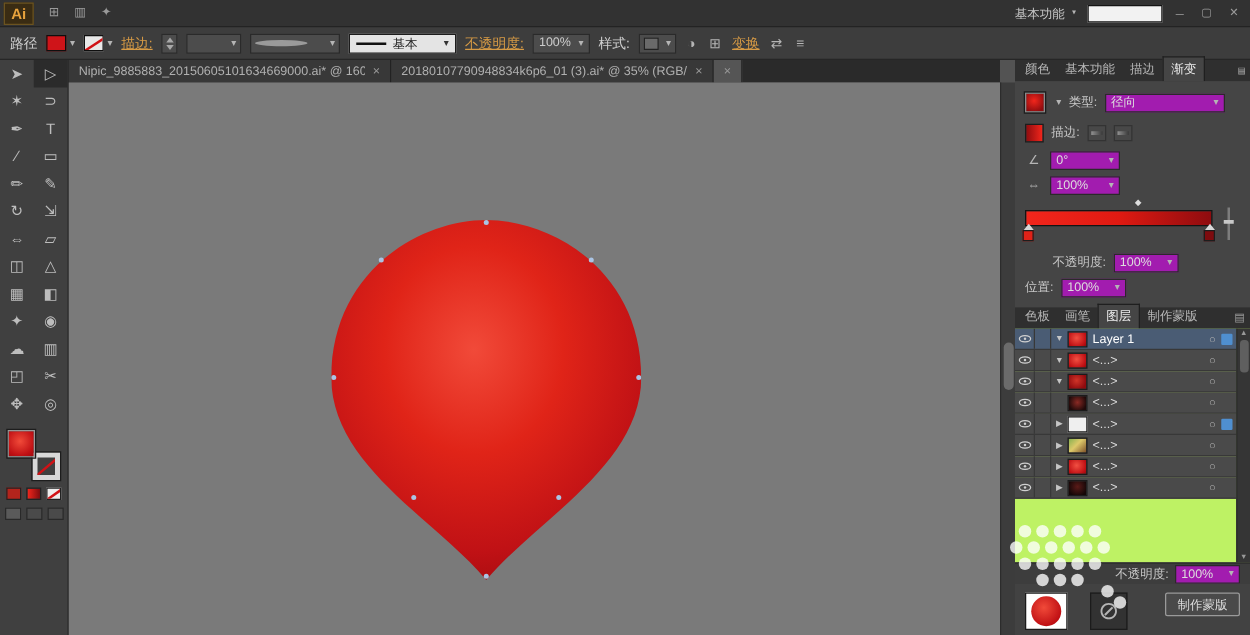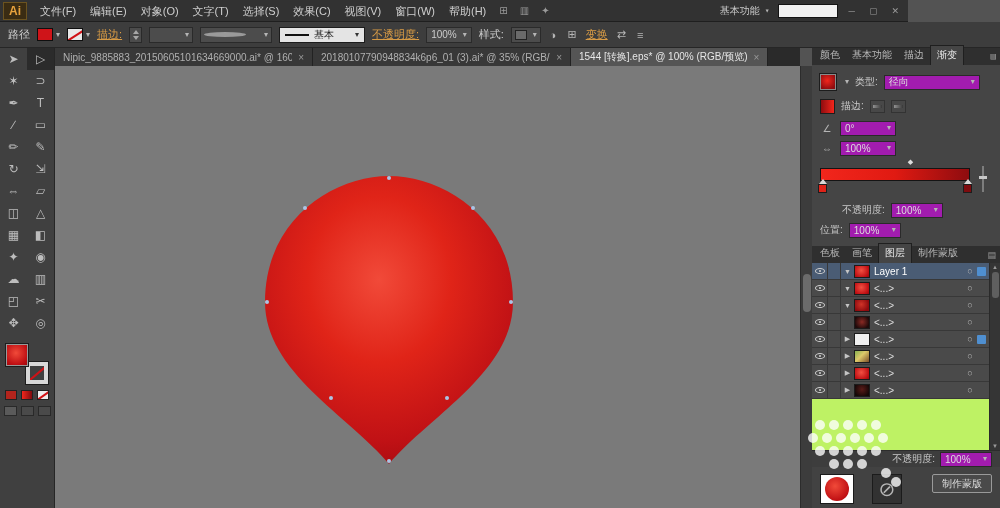--- a/index.html
+++ b/index.html
@@ -5,21 +5,21 @@
   * { margin:0; padding:0; box-sizing:border-box; }
   html,body { width:1000px; height:508px; overflow:hidden; }
   body {
     position:relative; background:#535353; color:#cccccc;
     font-family:"Liberation Sans","DejaVu Sans",sans-serif; font-size:11px;
     -webkit-font-smoothing:antialiased;
   }
   .caret { font-size:8px; color:#b5b5b5; margin-left:3px; line-height:1; }
 
   
-  #menubar { position:absolute; left:0; top:0; width:908px; height:22px;
+  #menubar { position:absolute; left:0; top:0; width:1000px; height:22px;
     background:#323232; border-bottom:1px solid #1f1f1f; display:flex; align-items:center; }
   .ai-logo { width:24px; height:18px; margin:0 6px 0 3px; background:#3a2c13; color:#e8a33d;
     font-weight:bold; font-size:12px; display:flex; align-items:center; justify-content:center;
     border:1px solid #6b5320; }
   .menu-items { display:flex; align-items:center; height:100%; }
   .menu-item { padding:0 7px; color:#cfcfcf; line-height:22px; cursor:default; }
   .mb-icon { color:#9a9a9a; padding:0 6px; font-size:10px; }
   .mb-right { margin-left:auto; display:flex; align-items:center; gap:8px; padding-right:6px; }
   .workspace { display:flex; align-items:center; color:#c8c8c8; font-size:10px; gap:2px;font-family:Liberation Mono, monospace; }
   .search-input { width:60px; height:14px; background:#f2f2f2; border:1px solid #141414;
@@ -198,32 +198,20 @@
       -7px 13px 0 #fff, 7px 13px 0 #fff, 21px 13px 0 #fff, 35px 13px 0 #fff, 49px 13px 0 #fff, 63px 13px 0 #fff,
       0 26px 0 #fff, 14px 26px 0 #fff, 28px 26px 0 #fff, 42px 26px 0 #fff, 56px 26px 0 #fff,
       14px 39px 0 #fff, 28px 39px 0 #fff, 42px 39px 0 #fff,
       66px 48px 0 #fff, 76px 57px 0 #fff; }
 </style>
 </head>
 <body>
 
 <header id="menubar">
   <div class="ai-logo">Ai</div>
-  <nav class="menu-items">
-
-  <span class="menu-item">文件(F)</span>
-      <span class="menu-item">编辑(E)</span>
-      <span class="menu-item">对象(O)</span>
-      <span class="menu-item">文字(T)</span>
-      <span class="menu-item">选择(S)</span>
-      <span class="menu-item">效果(C)</span>
-      <span class="menu-item">视图(V)</span>
-      <span class="menu-item">窗口(W)</span>
-      <span class="menu-item">帮助(H)</span>
-    </nav>
   <span class="mb-icon">⊞</span>
   <span class="mb-icon">▥</span>
   <span class="mb-icon">✦</span>
   <div class="mb-right">
     <div class="workspace">
       <span>基本功能</span>
       <span class="caret">▾</span>
     </div>
     <input class="search-input" value="" style="">
     <span class="win-btn">─</span>
@@ -282,21 +270,20 @@
       <span class="tab-label">Nipic_9885883_20150605101634669000.ai* @ 160...</span>
       <span class="tab-close">×</span>
     </div>
 
     <div class="doc-tab">
       <span class="tab-label">20180107790948834k6p6_01 (3).ai* @ 35% (RGB/...</span>
       <span class="tab-close">×</span>
     </div>
 
     <div class="doc-tab active">
-      <span class="tab-label">1544 [转换].eps* @ 100% (RGB/预览)</span>
       <span class="tab-close">×</span>
     </div>
   </div>
 
 <div id="toolbar">
   <div class="tools">
 
       <div class="tool">
         <span class="tool-glyph">➤</span>
       </div>

